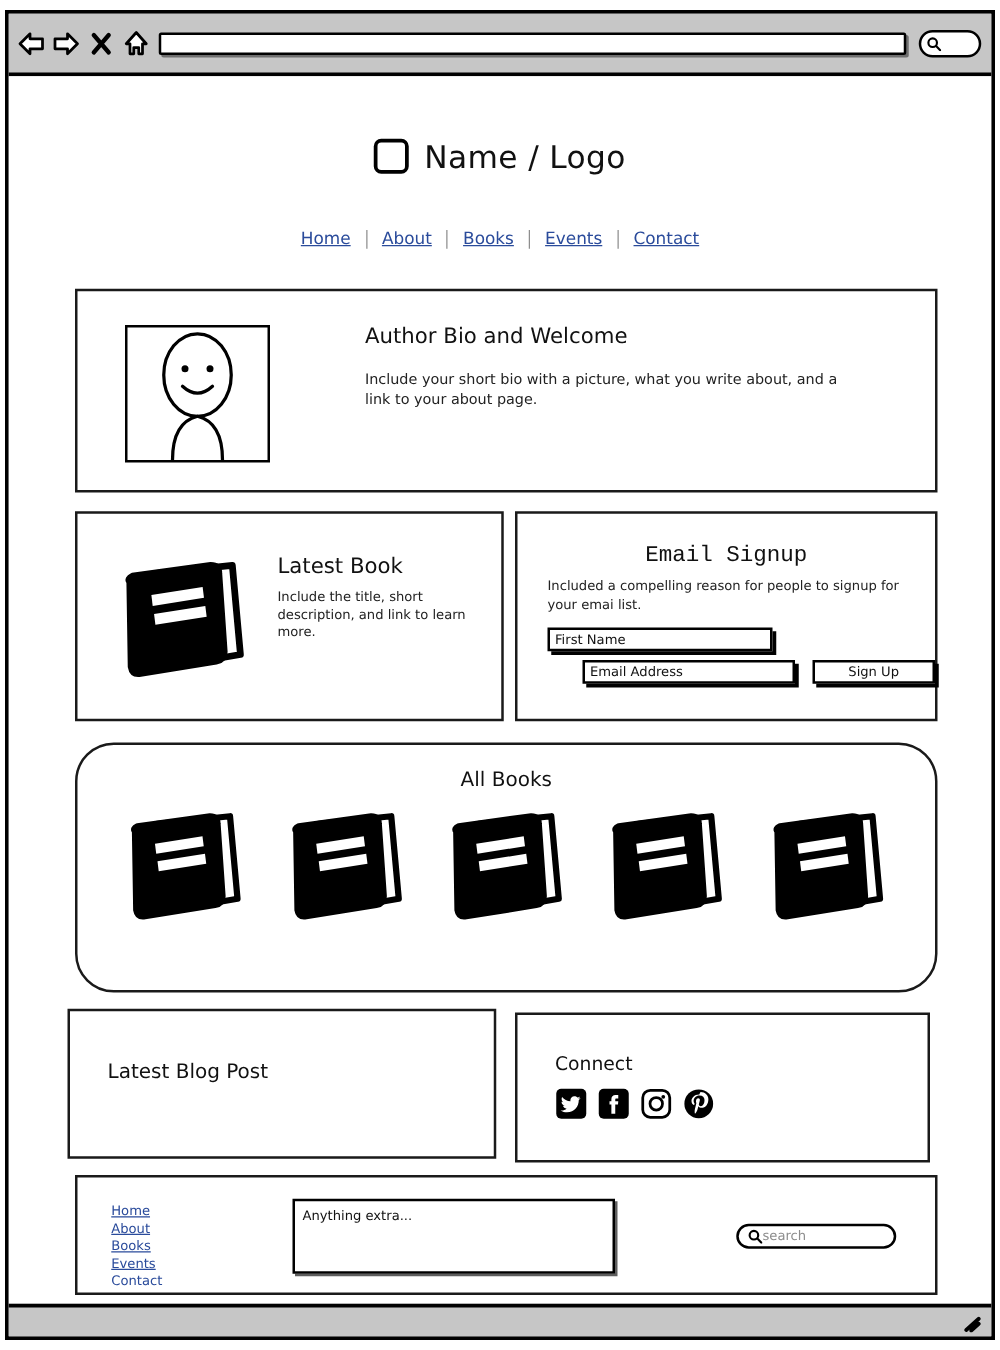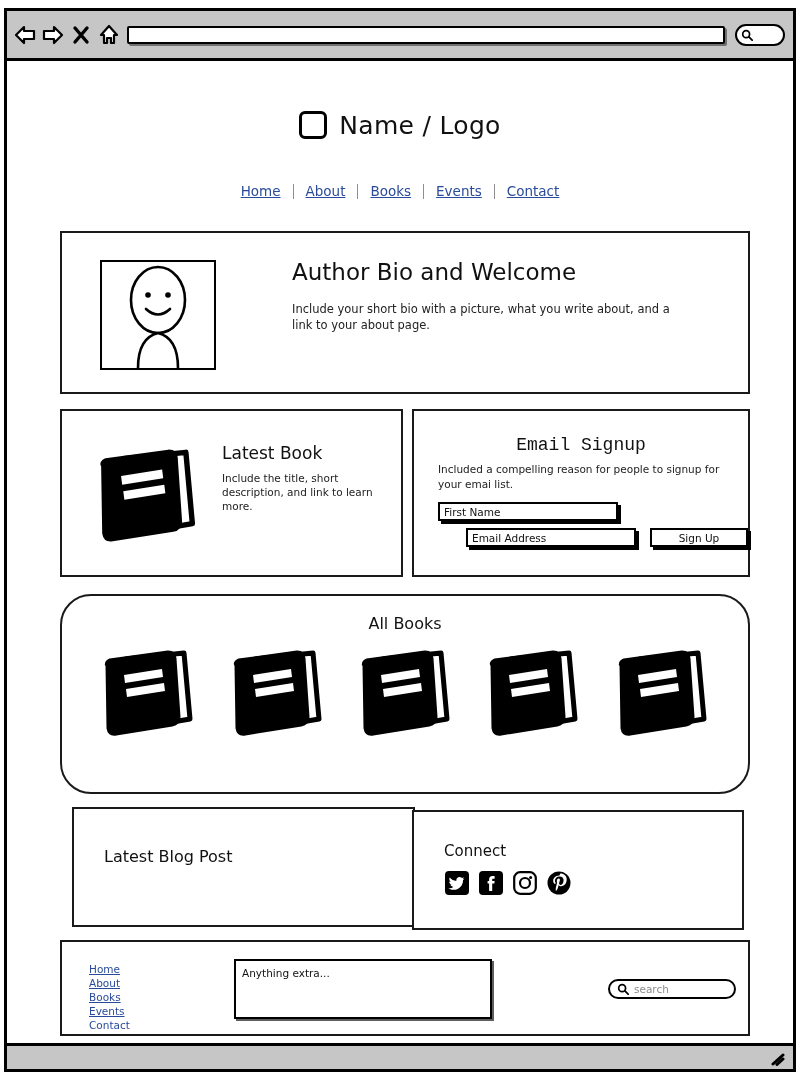--- a/index.html
+++ b/index.html
@@ -140,21 +140,21 @@
   .bio-photo {
     position: absolute;
     left: 38px; top: 27px;
     width: 116px; height: 110px;
     border: 2px solid #000;
     box-sizing: border-box;
     overflow: hidden;
     background: #fff;
   }
   .bio-text { position: absolute; left: 230px; top: 26px; width: 380px; }
-  .bio-heading { font-size: 23px; color: #111; margin-bottom: 17px; }
+  .bio-heading { font-size: 17px; color: #111; margin-bottom: 17px; }
   .bio-body { font-size: 11.5px; color: #222; line-height: 1.38; }
 
   
   #latest-book-panel { left: 53px; top: 348px; width: 343px; height: 168px; }
   .lb-icon { position: absolute; left: 30px; top: 37px; width: 110px; height: 95px; }
   .lb-text { position: absolute; left: 160px; top: 32px; width: 165px; }
   .lb-heading { font-size: 17px; color: #111; margin-bottom: 8px; }
   .lb-body { font-size: 10.5px; color: #222; line-height: 1.35; }
 
   
@@ -192,21 +192,21 @@
   .ab-row {
     display: flex;
     align-items: center;
     justify-content: space-around;
     margin-top: 14px;
     padding: 0 22px;
   }
   .ab-row .book-slot { width: 100px; height: 100px; }
 
   
-  #blog-panel { left: 65px; top: 746px; width: 343px; height: 120px; }
+  #blog-panel { left: 47px; top: 746px; width: 343px; height: 120px; }
   .blog-heading { font-size: 16px; color: #111; margin: 38px 0 0 30px; }
   #connect-panel { left: 405px; top: 749px; width: 332px; height: 120px; }
   .connect-heading { font-size: 15px; color: #111; margin: 30px 0 0 30px; }
   .social-row { display: flex; align-items: center; gap: 8px; margin: 10px 0 0 30px; }
   .social-ico { width: 26px; height: 26px; }
 
   
   #footer-panel { left: 53px; top: 879px; width: 690px; height: 96px; }
   .footer-links {
     position: absolute;
@@ -224,28 +224,27 @@
     border: 2px solid #000;
     box-sizing: border-box;
     background: #fff;
     box-shadow: 2px 2px 0 #5e5e5e;
     font-size: 10.5px;
     color: #111;
     padding: 6px 0 0 6px;
   }
   .footer-search {
     position: absolute;
-    left: 546px; top: 37px;
+    left: 527px; top: 37px;
     width: 128px; height: 20px;
     border: 2px solid #000;
     border-radius: 12px;
     box-sizing: border-box;
     background: #fff;
     display: flex; align-items: center;
-    gap: 5px;
     padding-left: 7px;
     font-size: 10.5px;
     color: #8d8d8d;
   }
 </style>
 </head>
 <body>
 
 <div id="page">
   <div class="browser-frame">

